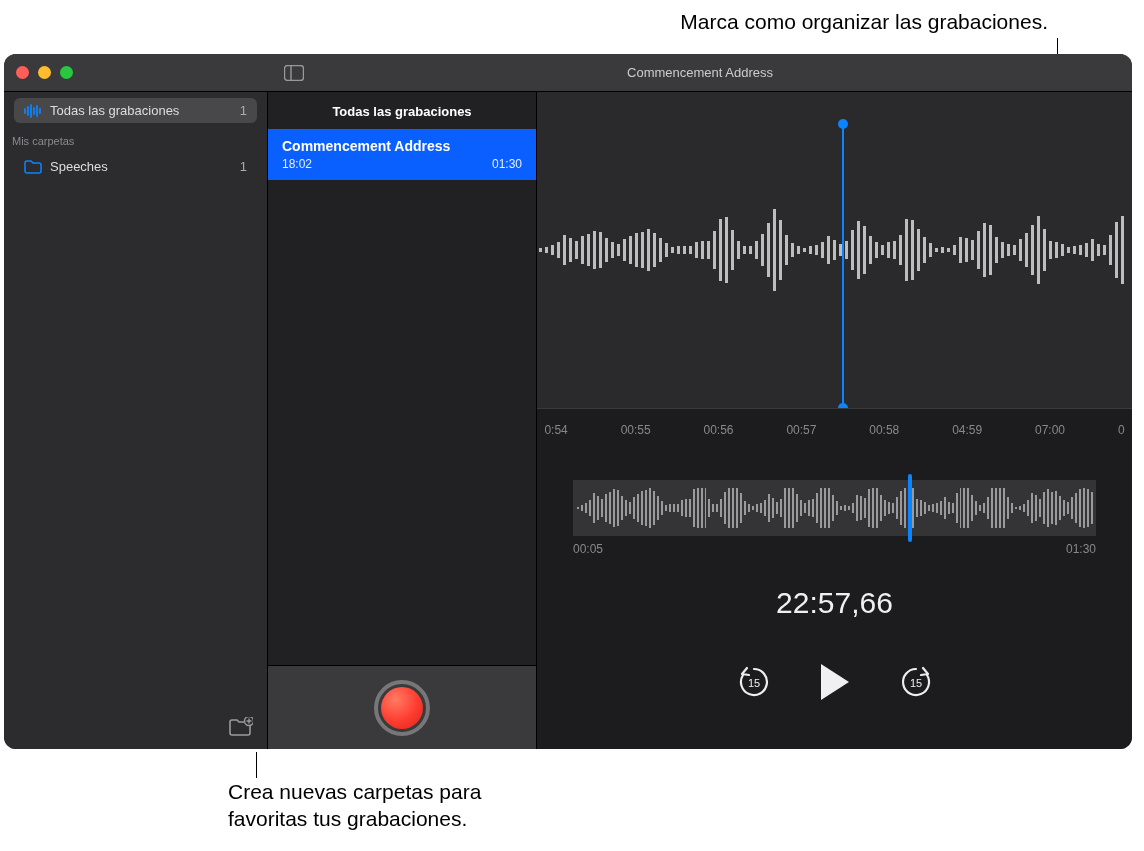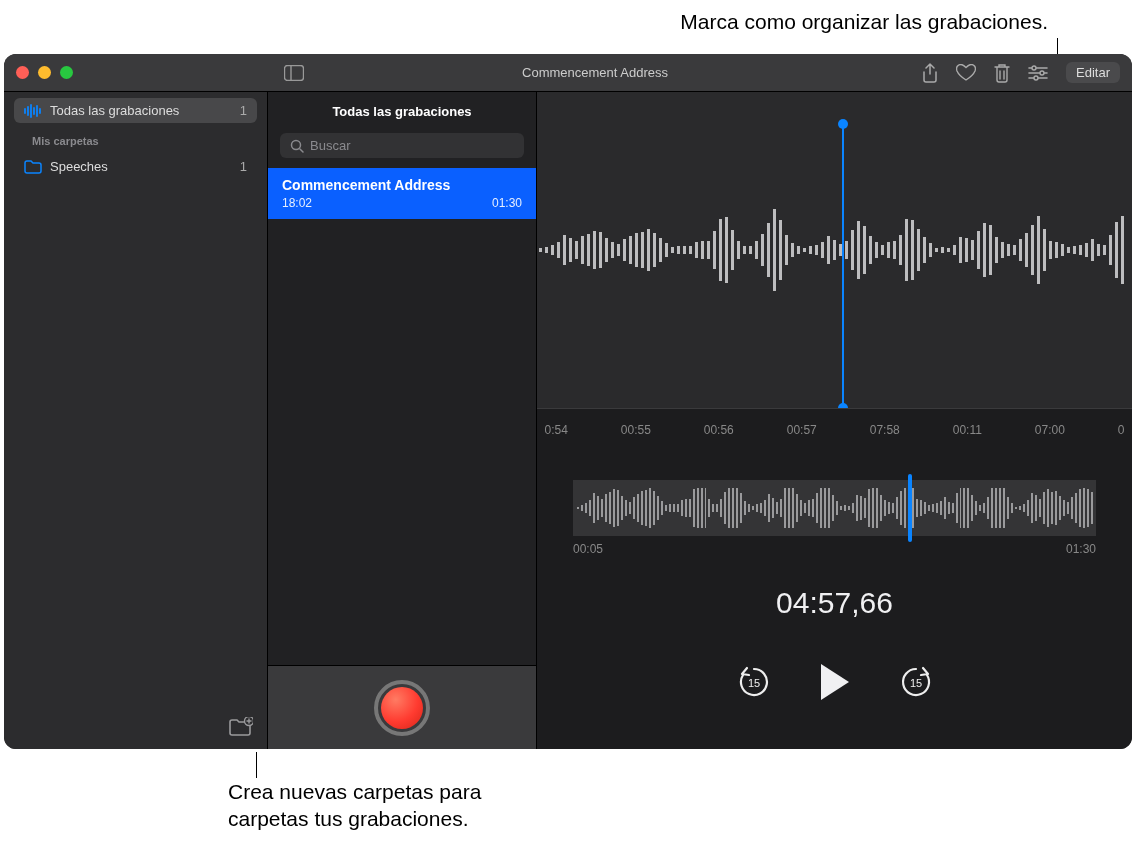--- a/index.html
+++ b/index.html
@@ -98,22 +98,22 @@
     padding: 5px 10px;
     border-radius: 6px;
     color: #ddd;
   }
   .sb-item.sel { background: #48484a; }
   .sb-item .lbl { flex: 1; margin-left: 8px; }
   .sb-item .cnt { color: #aaa; }
   .sb-header {
     font-size: 11px;
     color: #8a8a8e;
-    margin: 10px 20px 1px 28px;
-    font-weight: 700;
+    margin: 10px 20px 1px 8px;
+    font-weight: 400;
   }
   .sb-footer {
     margin-top: auto;
     padding: 10px 14px 12px 0;
     display: flex;
     justify-content: flex-end;
   }
   .list-panel {
     width: 269px;
     background: #212123;
@@ -265,68 +265,40 @@
 <body>
 
 <div class="callout" style="top:8px; left:472px; text-align:right; width:576px;">
   <span>Marca como organizar las grabaciones.</span>
 </div>
 <div class="callout-line" style="left:1057px; top:38px; width:1px; height:20px;"></div>
 
 <div class="callout-line" style="left:256px; top:752px; width:1px; height:26px;"></div>
 <div class="callout" style="top:778px; left:228px;">
   <div>Crea nuevas carpetas para</div>
-  <div>carpetas tus grabaciones.</div>
+  <div>favoritas tus grabaciones.</div>
 </div>
 
 <div class="window">
 
   <div class="titlebar">
     <div class="traffic">
       <div class="dot red"></div>
       <div class="dot yellow"></div>
       <div class="dot green"></div>
     </div>
     <div class="tb-mid">
       <div class="tb-sidebar-icon">
         <svg width="20" height="16" viewBox="0 0 20 16">
             <rect x="0.5" y="0.5" width="19" height="15" rx="3" fill="none" stroke="#999" stroke-width="1.4"></rect>
             <line x1="7" y1="1" x2="7" y2="15" stroke="#999" stroke-width="1.4"></line>
           </svg>
       </div>
       <span>Commencement Address</span>
     </div>
-    <div class="tb-right">
-      <div class="tb-icon">
-        <svg width="16" height="20" viewBox="0 0 16 20">
-            <path d="M8 1v10M4 5l4-4 4 4M2 9v8a2 2 0 002 2h8a2 2 0 002-2V9" fill="none" stroke="#aaa" stroke-width="1.5" stroke-linecap="round" stroke-linejoin="round"></path>
-          </svg>
-      </div>
-      <div class="tb-icon">
-        <svg width="20" height="18" viewBox="0 0 20 18">
-            <path d="M10 16s-7-4.35-9-9C-0.5 3 2 0.5 5 0.5c2 0 3.5 1.5 5 3 1.5-1.5 3-3 5-3 3 0 5.5 2.5 4 6.5-2 4.65-9 9-9 9z" fill="none" stroke="#aaa" stroke-width="1.4"></path>
-          </svg>
-      </div>
-      <div class="tb-icon">
-        <svg width="16" height="20" viewBox="0 0 16 20">
-            <path d="M1 4h14M3 4v13a2 2 0 002 2h6a2 2 0 002-2V4M5 4V2h6v2M6 8v8M10 8v8" fill="none" stroke="#aaa" stroke-width="1.4" stroke-linecap="round"></path>
-          </svg>
-      </div>
-      <div class="tb-icon">
-        <svg width="20" height="16" viewBox="0 0 20 16">
-            <path d="M1 3h18M1 8h18M1 13h18" stroke="#aaa" stroke-width="1.6" stroke-linecap="round"></path>
-            <circle cx="6" cy="3" r="2" fill="#3a3a3c" stroke="#aaa" stroke-width="1.4"></circle>
-            <circle cx="14" cy="8" r="2" fill="#3a3a3c" stroke="#aaa" stroke-width="1.4"></circle>
-            <circle cx="8" cy="13" r="2" fill="#3a3a3c" stroke="#aaa" stroke-width="1.4"></circle>
-          </svg>
-      </div>
-      <div class="tb-edit">
-        <span>Editar</span>
-      </div>
-    </div>
   </div>
 
   <div class="body-row">
 
     <div class="sidebar">
       <div class="sb-item sel">
         <span>
           <svg width="18" height="14" viewBox="0 0 18 14">
               <path d="M1 5v4M4 3v8M7 1v12M10 4v6M13 2v10M16 5v4" stroke="#0a84ff" stroke-width="1.8" stroke-linecap="round"></path>
             </svg>
@@ -350,29 +322,20 @@
               <path d="M1 5a2 2 0 012-2h5l2 2h9a2 2 0 012 2v9a2 2 0 01-2 2H3a2 2 0 01-2-2V5z" fill="none" stroke="#9a9a9c" stroke-width="1.6"></path>
               <circle cx="20" cy="4" r="4.5" fill="#2c2c2e" stroke="#9a9a9c" stroke-width="1.4"></circle>
               <path d="M20 2v4M18 4h4" stroke="#9a9a9c" stroke-width="1.4" stroke-linecap="round"></path>
             </svg>
         </div>
       </div>
     </div>
 
     <div class="list-panel">
       <div class="list-title">Todas las grabaciones</div>
-      <div class="search">
-        <span>
-          <svg width="14" height="14" viewBox="0 0 14 14">
-              <circle cx="6" cy="6" r="4.5" fill="none" stroke="#8a8a8e" stroke-width="1.5"></circle>
-              <path d="M10 10l3 3" stroke="#8a8a8e" stroke-width="1.5" stroke-linecap="round"></path>
-            </svg>
-        </span>
-        <span>Buscar</span>
-      </div>
       <div class="rec-row">
         <div class="rtitle">Commencement Address</div>
         <div class="rsub">
           <span>18:02</span>
           <span>01:30</span>
         </div>
       </div>
       <div class="rec-footer">
         <div class="record-btn">
           <div class="record-inner"></div>
@@ -482,22 +445,22 @@
             <span style="height: 55.2855px;"></span>
             <span style="height: 68.8695px;"></span>
           </div>
         <div class="playhead"></div>
       </div>
       <div class="ruler" id="ruler">
           <span>0:54</span>
           <span>00:55</span>
           <span>00:56</span>
           <span>00:57</span>
-          <span>07:58</span>
-          <span>00:11</span>
+          <span>00:58</span>
+          <span>04:59</span>
           <span>07:00</span>
           <span>0</span>
         </div>
 
       <div class="overview">
         <div class="wave-sm" id="wave-sm-bars">
             <span style="height: 2.4px;"></span>
             <span style="height: 5.33575px;"></span>
             <span style="height: 9.11544px;"></span>
             <span style="height: 15.7987px;"></span>
@@ -628,21 +591,21 @@
             <span style="height: 37.7826px;"></span>
             <span style="height: 31.6722px;"></span>
           </div>
         <div class="ov-playhead"></div>
       </div>
       <div class="ov-labels">
         <span>00:05</span>
         <span>01:30</span>
       </div>
 
-      <div class="timecode">04:57,66</div>
+      <div class="timecode">22:57,66</div>
 
       <div class="transport">
         <div class="tbtn">
           <svg width="34" height="34" viewBox="0 0 34 34">
             <path d="M17 4a13 13 0 11-11 6" fill="none" stroke="#eee" stroke-width="2.2" stroke-linecap="round"></path>
             <path d="M10 3l-5 6 7 1" fill="none" stroke="#eee" stroke-width="2.2" stroke-linecap="round" stroke-linejoin="round"></path>
             <text x="17" y="22" text-anchor="middle" fill="#eee" font-size="11">15</text>
           </svg>
         </div>
         <div class="tbtn">

